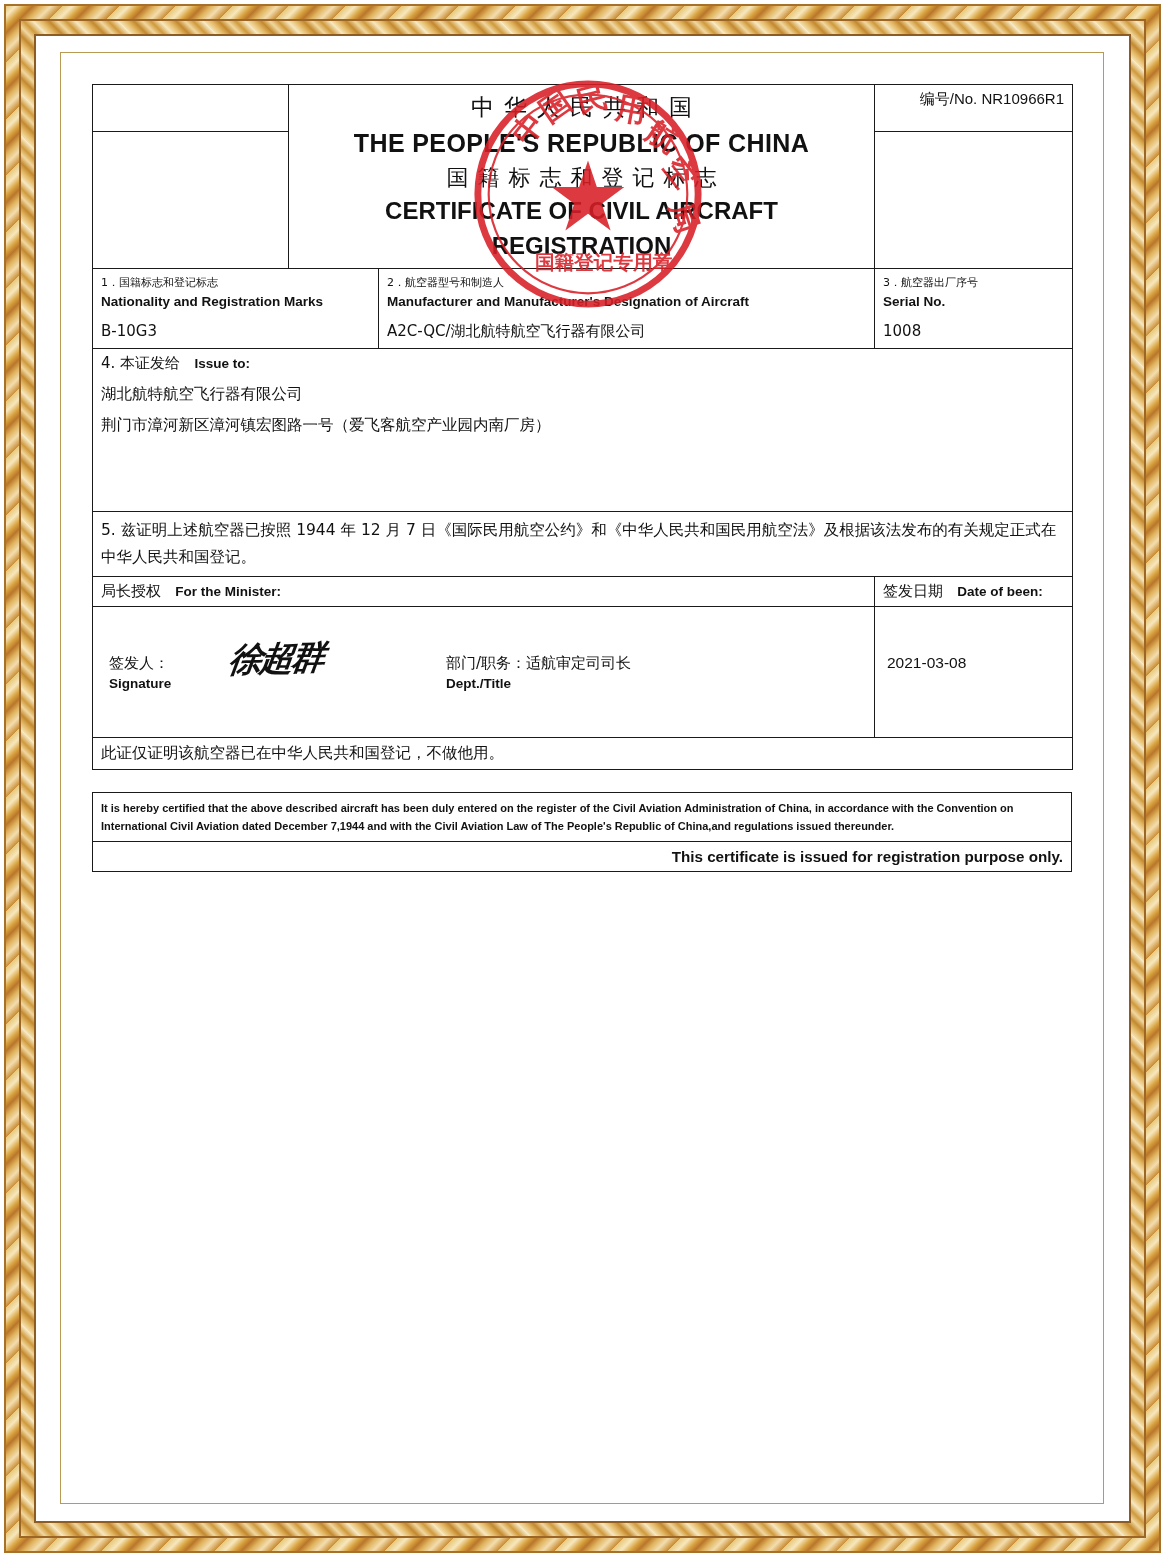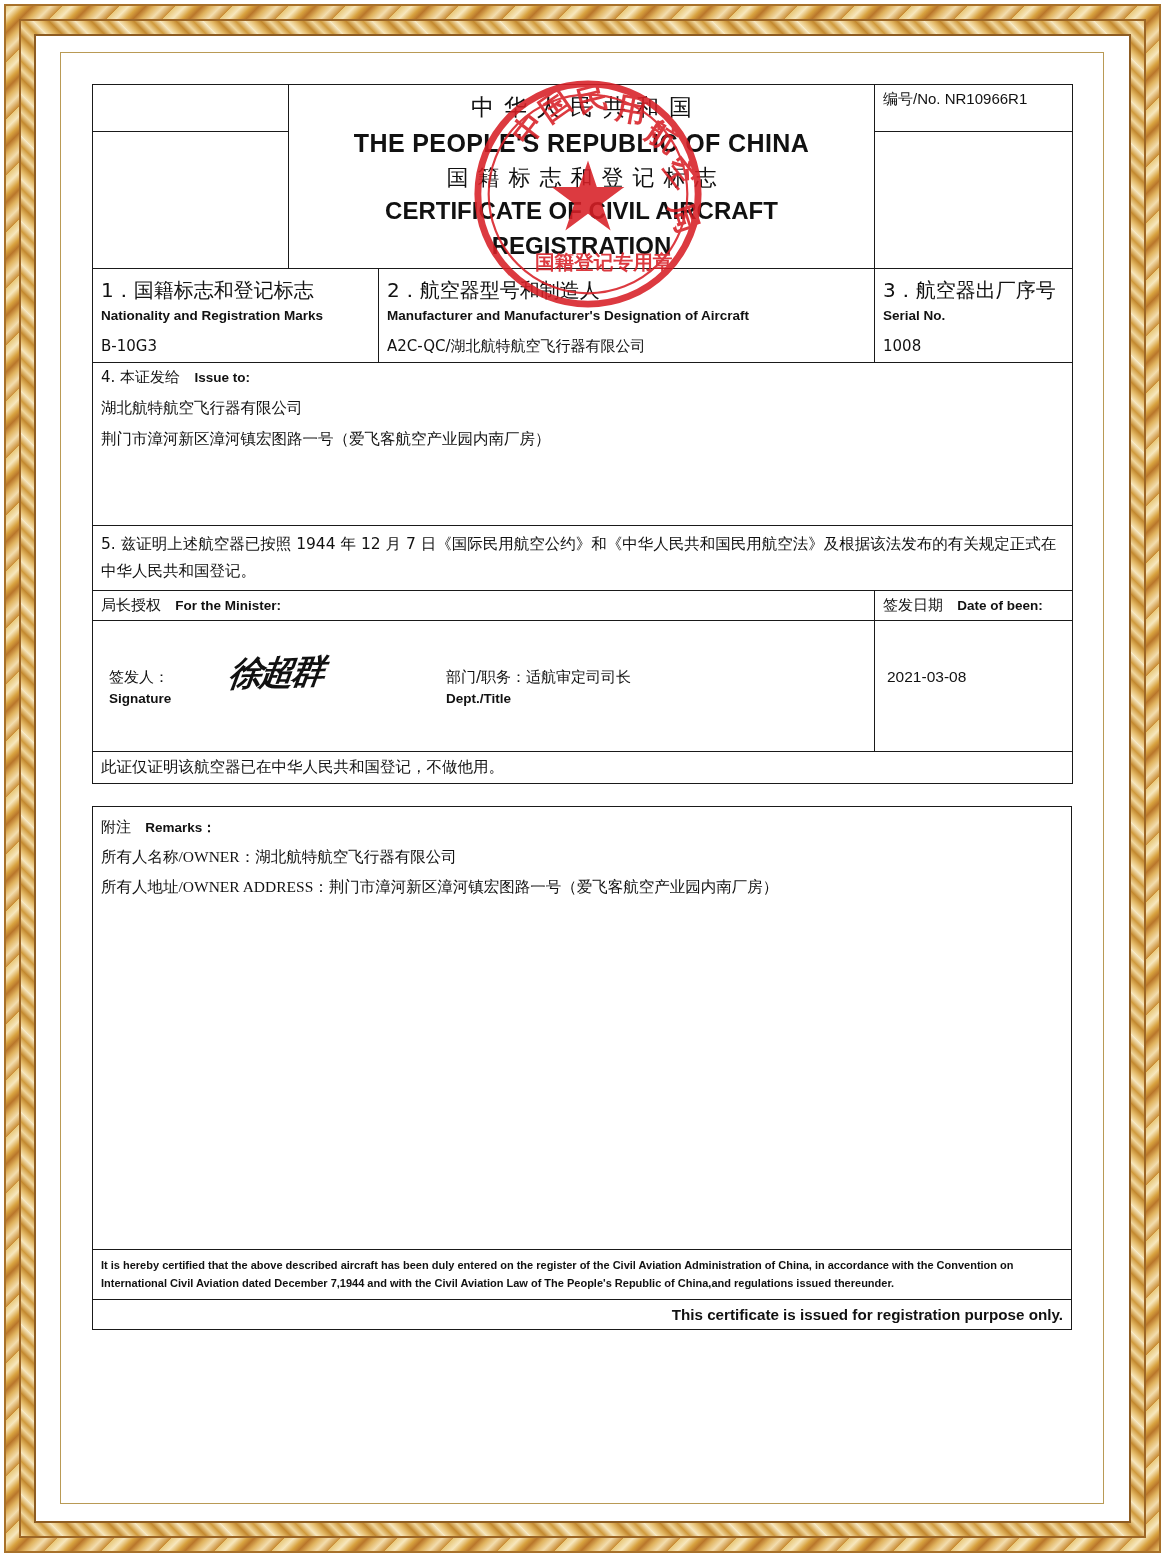--- a/index.html
+++ b/index.html
@@ -113,27 +113,27 @@
     line-height: 1.5;
   }
   .t-en2 {
     font-size: 24px;
     font-weight: bold;
     line-height: 1.45;
   }
 
   .no-cell {
     font-size: 15px;
-    text-align: left;
+    text-align: right;
     padding-top: 10px;
   }
 
   .fl-cn {
     font-family: "DejaVu Sans", sans-serif;
-    font-size: 20px;
+    font-size: 11px;
     line-height: 1.6;
   }
   .fl-en {
     font-size: 13.5px;
     font-weight: bold;
     line-height: 1.5;
   }
   .fl-val {
     font-family: "DejaVu Sans", sans-serif;
     font-size: 15px;
@@ -407,34 +407,20 @@
 
       <tr>
         <td colspan="4" class="foot-note">此证仅证明该航空器已在中华人民共和国登记，不做他用。</td>
       </tr>
     </tbody>
       </table>
 
     <div class="remarks-wrap">
       <table class="remarks">
         <tbody>
-            <tr>
-          <td class="rm-body">
-            <div class="rm-head">
-              <span>附注</span>
-              &nbsp;&nbsp;<b>Remarks：</b>
-            </div>
-            <div class="rm-line">
-              <span class="lbl-en">所有人名称/OWNER：</span><span>湖北航特航空飞行器有限公司</span>
-            </div>
-            <div class="rm-line">
-              <span class="lbl-en">所有人地址/OWNER ADDRESS：</span><span>荆门市漳河新区漳河镇宏图路一号（爱飞客航空产业园内南厂房）</span>
-            </div>
-          </td>
-        </tr>
         <tr>
           <td class="en-cert">It is hereby certified that the above described aircraft has been duly entered on the register of the Civil Aviation Administration of China, in accordance with the Convention on International Civil Aviation dated December 7,1944 and with the Civil Aviation Law of The People's Republic of China,and regulations issued thereunder.</td>
         </tr>
         <tr>
           <td class="en-purpose">This certificate is issued for registration purpose only.</td>
         </tr>
       </tbody>
         </table>
     </div>
 

